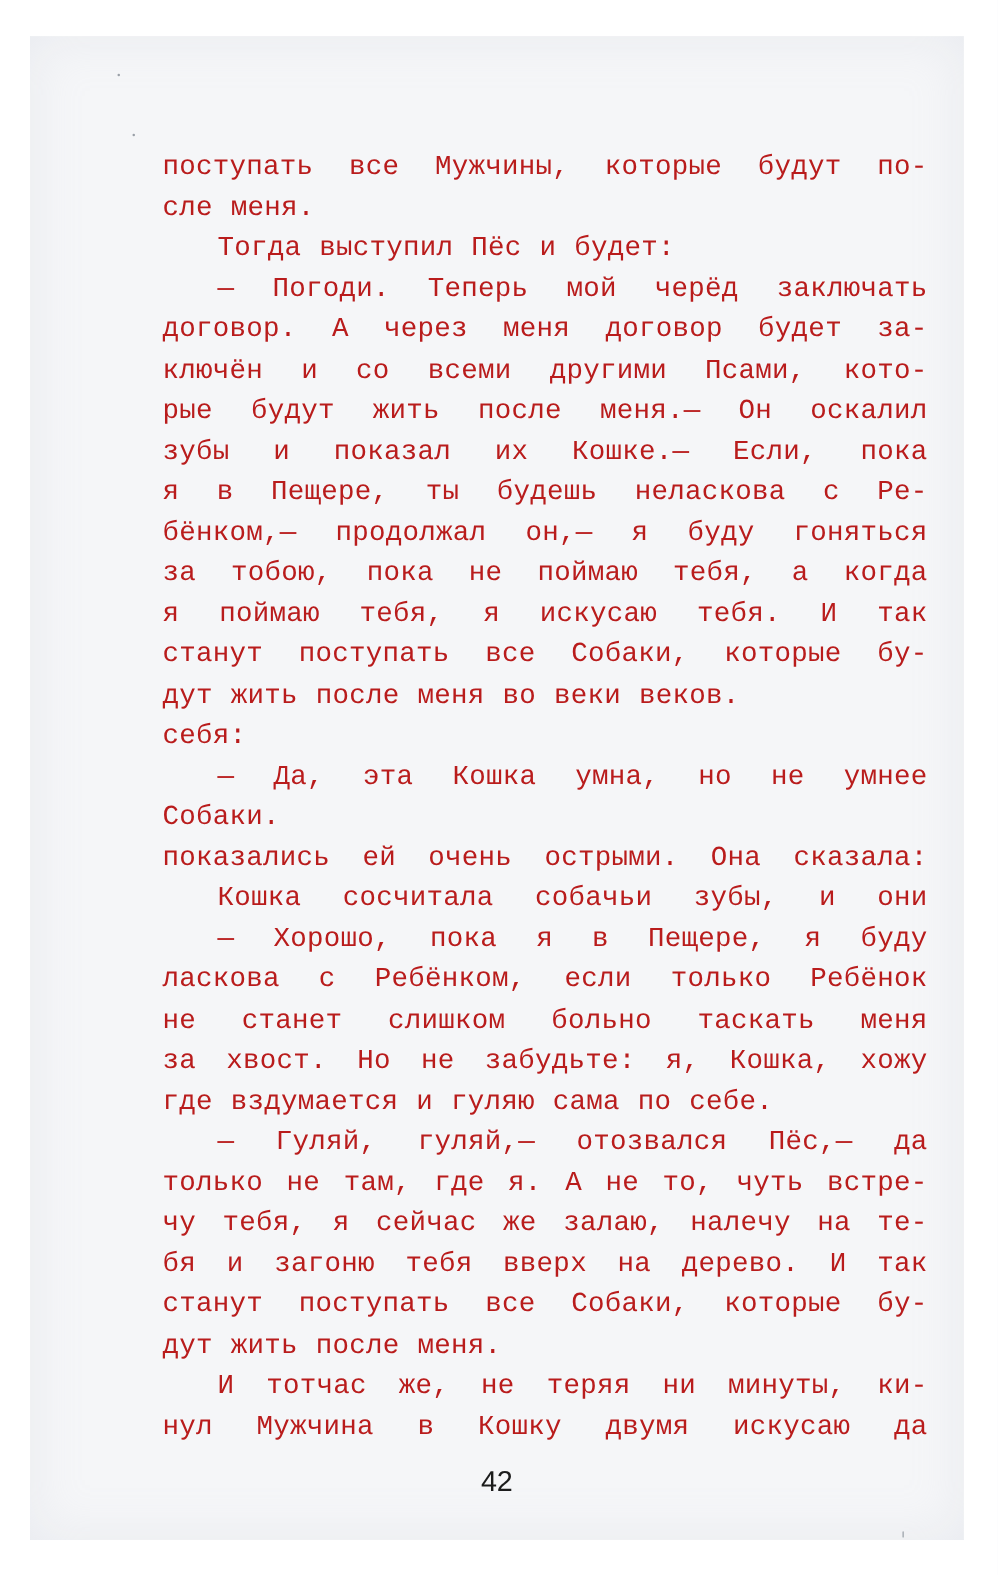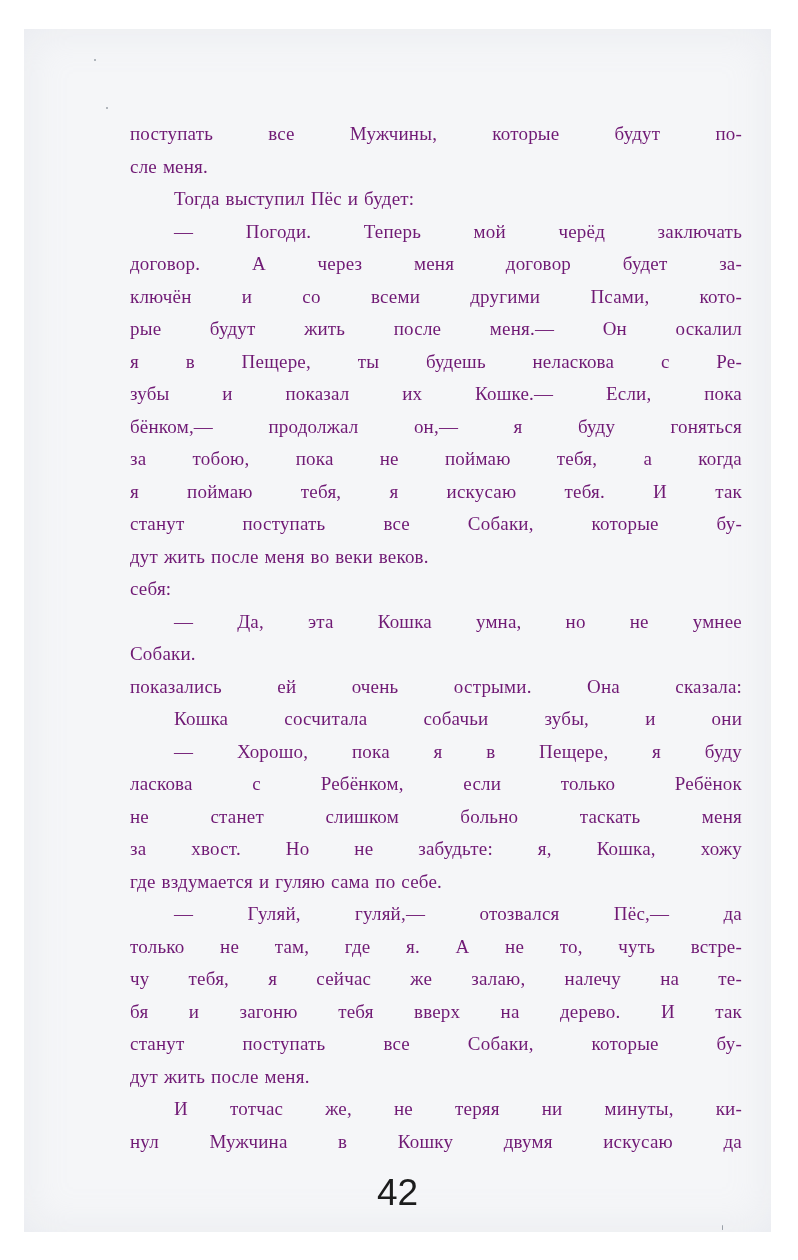--- a/index.html
+++ b/index.html
@@ -20,24 +20,24 @@
     width: 747px;
     height: 1203px;
     background: #f5f6f8;
     box-shadow: inset 0 0 40px rgba(200,205,215,0.25);
   }
   .text-block {
     position: absolute;
     left: 130px;
     top: 118px;
     width: 612px;
-    font-family: Liberation Serif, serif;
-    font-size: 19px;
+    font-family: Liberation Mono, monospace;
+    font-size: 22px;
     line-height: 32.5px;
-    color: #701a75;
+    color: #b91c1c;
     letter-spacing: 0.2px;
   }
   .line {
     display: block;
     height: 32.5px;
     white-space: nowrap;
     text-align: justify;
     text-align-last: justify;
     word-spacing: 1px;
   }
@@ -48,21 +48,21 @@
   .line.indent {
     padding-left: 44px;
   }
   .page-number {
     position: absolute;
     left: 0;
     width: 100%;
     top: 1143px;
     text-align: center;
     font-family: "Liberation Sans", sans-serif;
-    font-size: 37px;
+    font-size: 23px;
     color: #1c1c1c;
   }
   .speck {
     position: absolute;
     width: 2px;
     height: 2px;
     background: #9aa0a8;
     border-radius: 1px;
   }
 </style>
@@ -75,22 +75,22 @@
   <div class="speck" style="left:698px; top:1196px; width:1px; height:5px;"></div>
 
   <div class="text-block" style="left:106px; top:89px;">
     <span class="line">поступать все Мужчины, которые будут по-</span>
     <span class="line last">сле меня.</span>
     <span class="line indent last">Тогда выступил Пёс и будет:</span>
     <span class="line indent">— Погоди. Теперь мой черёд заключать</span>
     <span class="line">договор. А через меня договор будет за-</span>
     <span class="line">ключён и со всеми другими Псами, кото-</span>
     <span class="line">рые будут жить после меня.— Он оскалил</span>
+    <span class="line">зубы и показал их Кошке.— Если, пока</span>
     <span class="line">я в Пещере, ты будешь неласкова с Ре-</span>
-    <span class="line">зубы и показал их Кошке.— Если, пока</span>
     <span class="line">бёнком,— продолжал он,— я буду гоняться</span>
     <span class="line">за тобою, пока не поймаю тебя, а когда</span>
     <span class="line">я поймаю тебя, я искусаю тебя. И так</span>
     <span class="line">станут поступать все Собаки, которые бу-</span>
     <span class="line last">дут жить после меня во веки веков.</span>
     <span class="line last">себя:</span>
     <span class="line indent">— Да, эта Кошка умна, но не умнее</span>
     <span class="line last">Собаки.</span>
     <span class="line">показались ей очень острыми. Она сказала:</span>
     <span class="line indent">Кошка сосчитала собачьи зубы, и они</span>

